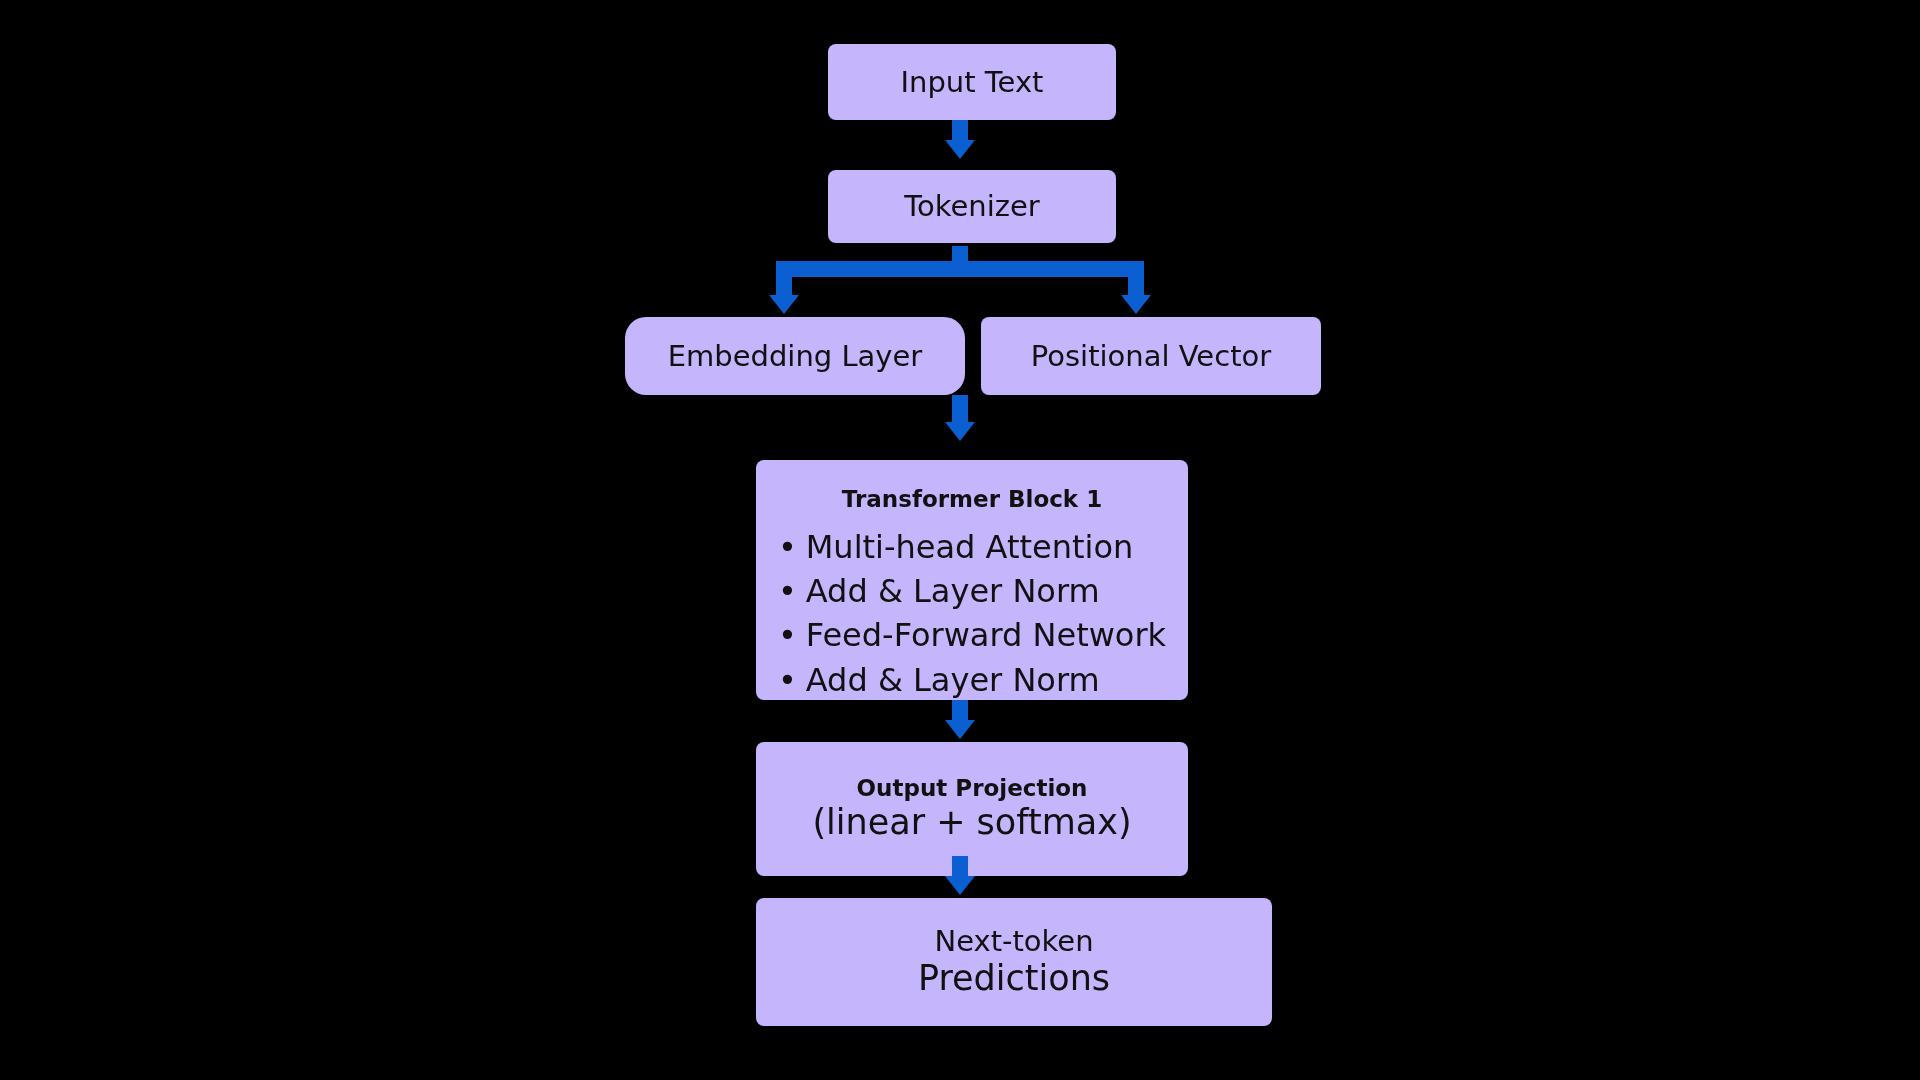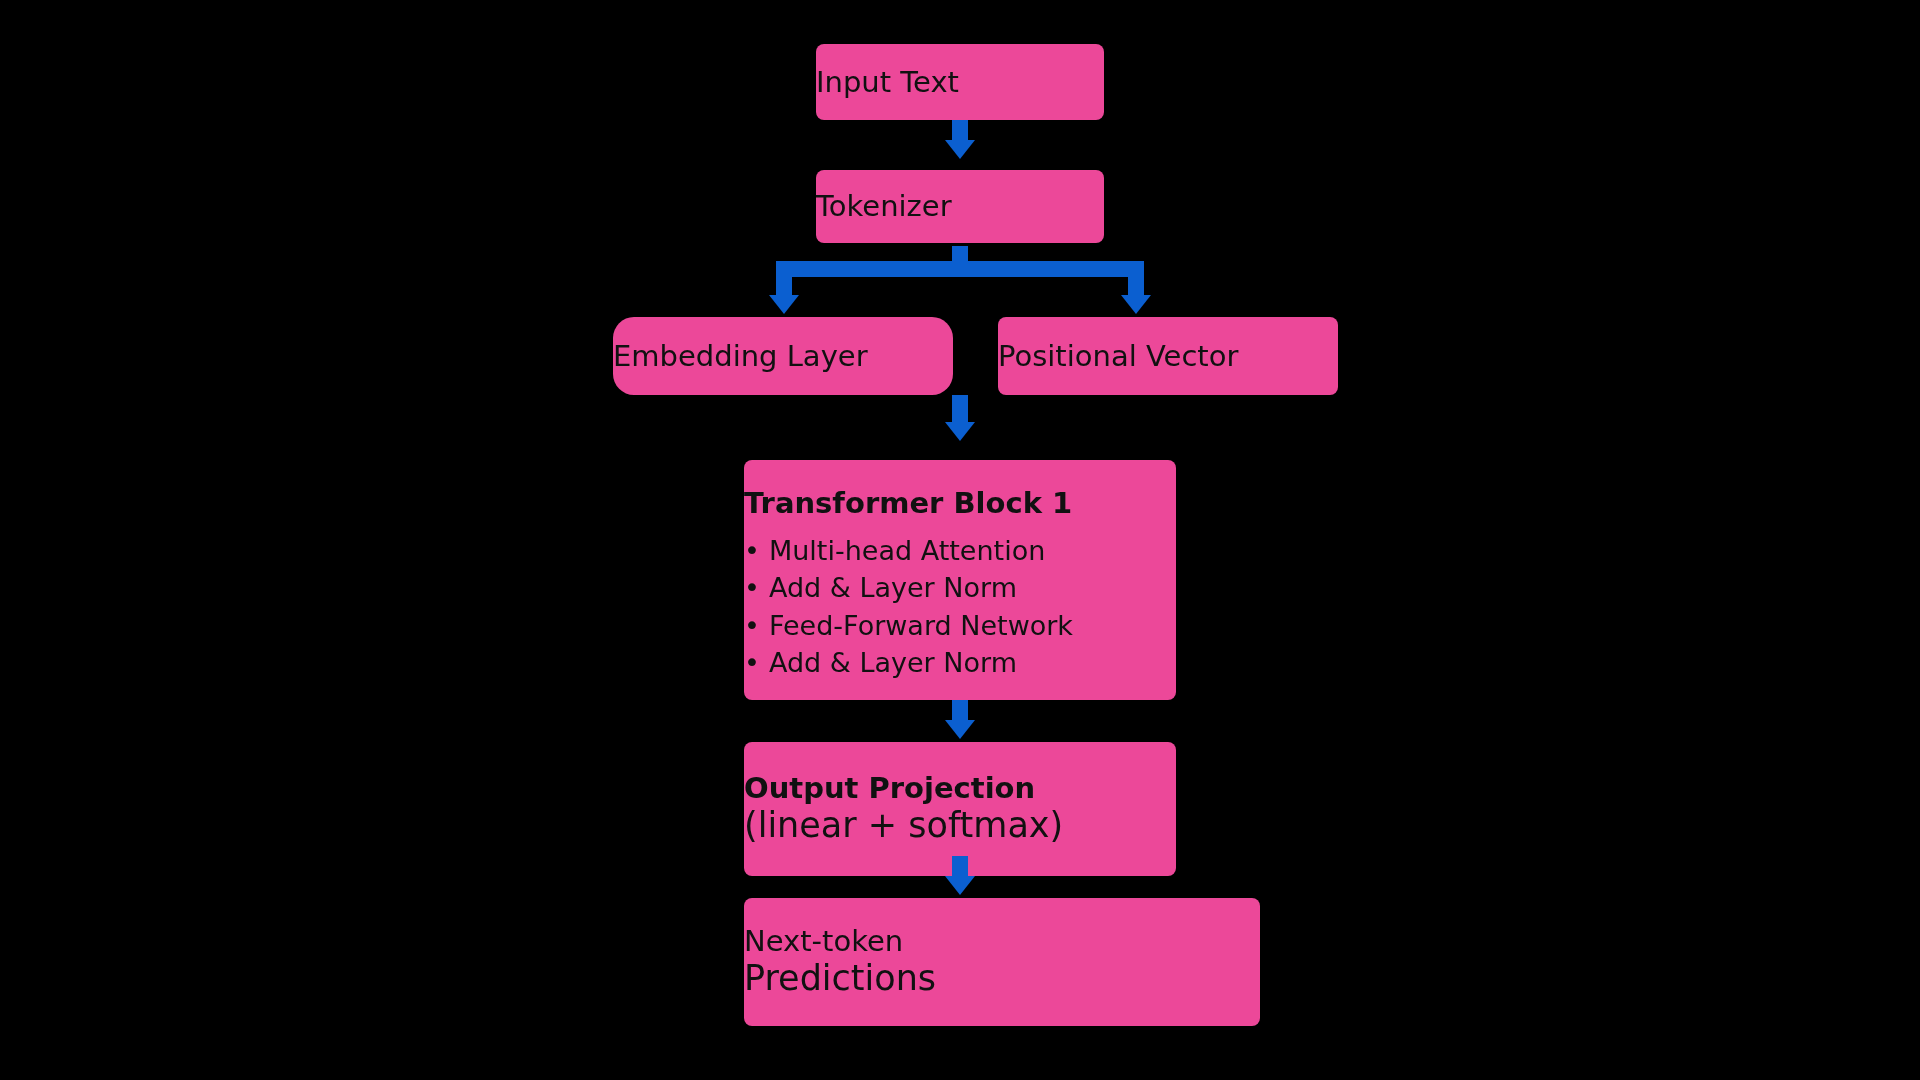--- a/index.html
+++ b/index.html
@@ -17,61 +17,62 @@
   #canvas {
     position: relative;
     width: 1920px;
     height: 1080px;
     background: #000000;
   }
 
   
   .node {
     position: absolute;
-    background: #ec4899;
+    background: #c4b5fd;
     border-radius: 8px;
     box-sizing: border-box;
     display: flex;
     flex-direction: column;
-    align-items: flex-start;
+    align-items: center;
     justify-content: center;
     color: #111111;
     text-align: center;
     line-height: 1.18;
+    margin-left: 12px;
   }
 
   .node-title {
     font-size: 29px;
     font-weight: 400;
     color: #111111;
     white-space: nowrap;
   }
 
   .node-title.bold {
     font-weight: 700;
-    font-size: 29px;
+    font-size: 23px;
   }
 
   .node-sub {
     font-size: 35px;
     font-weight: 400;
     color: #111111;
     white-space: nowrap;
   }
 
   
   .tb-list {
     margin: 0;
     padding: 0;
     list-style: none;
     text-align: left;
     margin-top: 12px;
   }
   .tb-list li {
-    font-size: 27px;
+    font-size: 32px;
     color: #111111;
     white-space: nowrap;
     line-height: 1.38;
   }
   .tb-list li::before {
     content: "\2022";
     margin-right: 9px;
   }
 
   
@@ -114,21 +115,21 @@
   <div class="vline" style="left:776px; top:261px; width:16px; height:36px;"></div>
   <div class="arrowhead" style="left:769px; top:295px;"></div>
 
   <div class="vline" style="left:1128px; top:261px; width:16px; height:36px;"></div>
   <div class="arrowhead" style="left:1121px; top:295px;"></div>
 
   <div class="node" style="left:613px; top:317px; width:340px; height:78px;border-radius:21px;">
     <div class="node-title">Embedding Layer</div>
   </div>
 
-  <div class="node" style="left:998px; top:317px; width:340px; height:78px;">
+  <div class="node" style="left:969px; top:317px; width:340px; height:78px;">
     <div class="node-title">Positional Vector</div>
   </div>
 
   <div class="vline" style="left:952px; top:395px; width:16px; height:29px;"></div>
   <div class="arrowhead" style="left:945px; top:422px;"></div>
 
   <div class="node" style="left:744px; top:460px; width:432px; height:240px; justify-content:flex-start; padding-top:26px;">
     <div class="node-title bold">Transformer Block 1</div>
     <ul class="tb-list">
       <li>Multi-head Attention</li>

